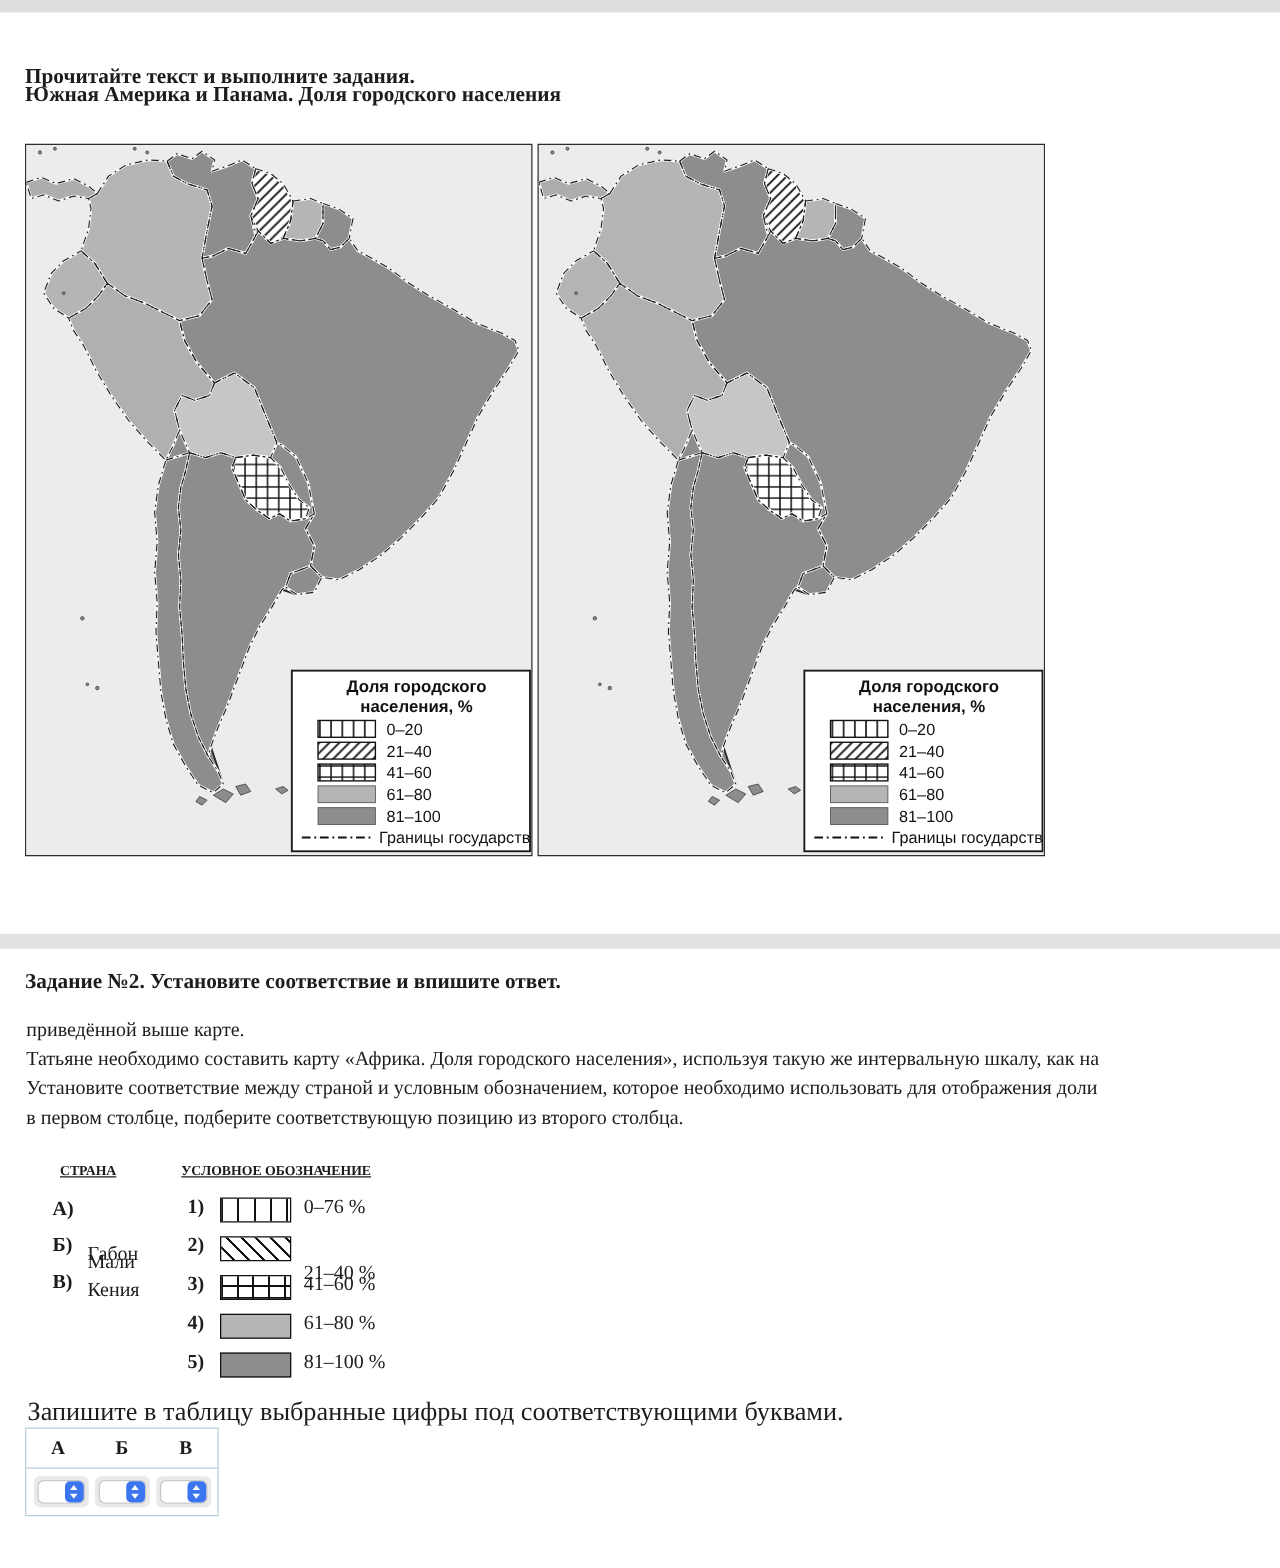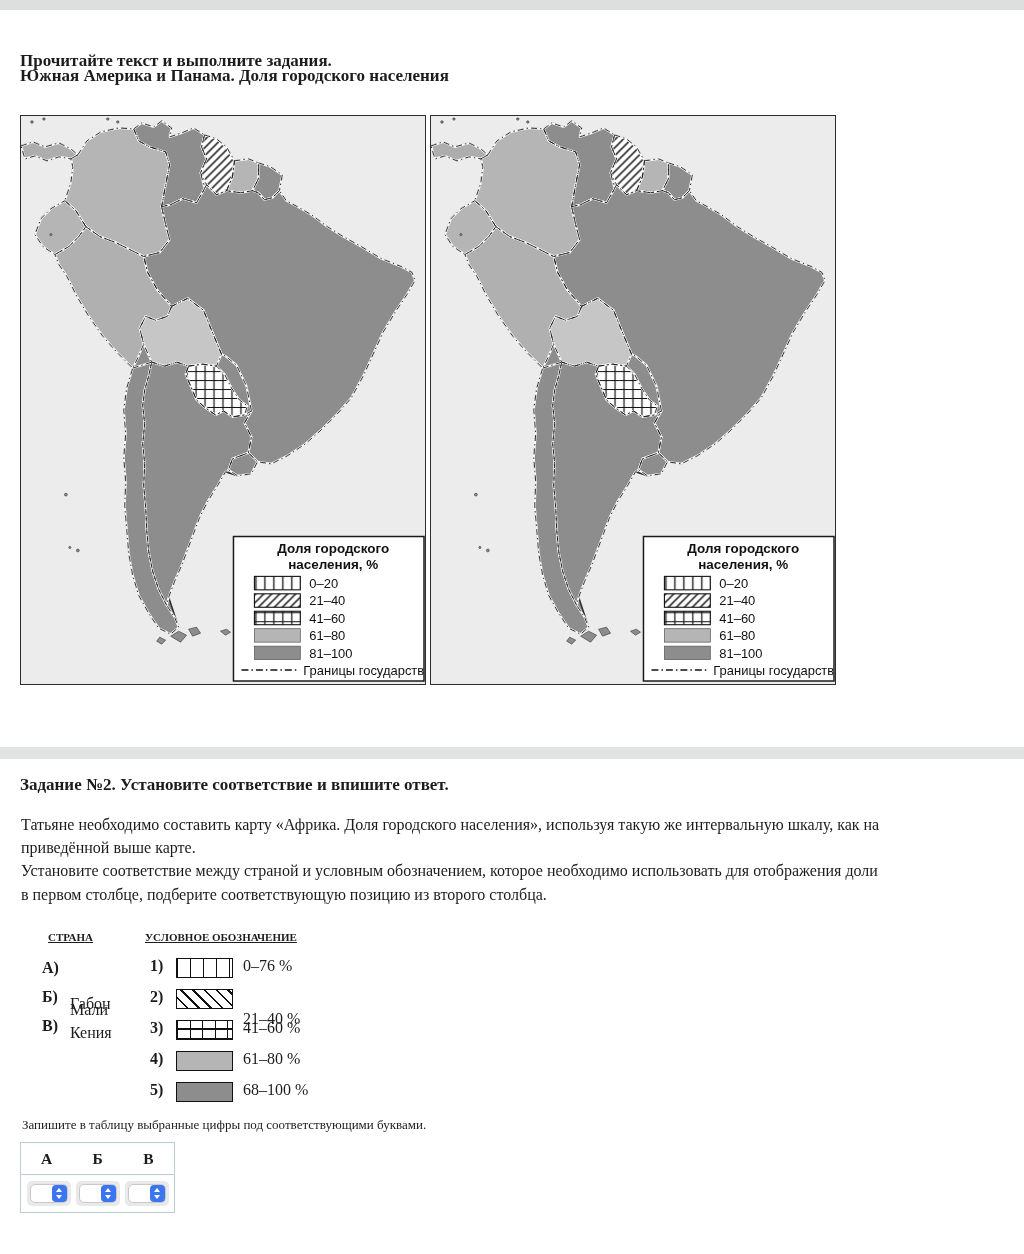--- a/index.html
+++ b/index.html
@@ -29,21 +29,21 @@
   .cname{position:absolute;font-size:16px;left:70px;margin-top:36px;}
   .snum{position:absolute;font-weight:bold;font-size:16px;left:150px;}
   .slabel{position:absolute;font-size:16px;left:243px;white-space:nowrap;}
   .sw{position:absolute;left:176px;width:57px;height:20px;border:1.6px solid #111;background:#fff;box-sizing:border-box;}
   .sw-vert{background-image:repeating-linear-gradient(90deg,#111 0 1.5px,transparent 1.5px 13px);}
   .sw-diag{background-image:repeating-linear-gradient(45deg,transparent 0 6.5px,#111 6.5px 8.3px);}
   .sw-grid{background-image:repeating-linear-gradient(90deg,#111 0 1.4px,transparent 1.4px 12.5px),repeating-linear-gradient(0deg,#111 0 1.4px,transparent 1.4px 9.5px);}
   .sw-light{background:#b5b5b5;}
   .sw-dark{background:#8d8d8d;}
 
-  #note{position:absolute;left:22px;top:1117px;font-size:13px;white-space:nowrap;}
+  #note{position:absolute;left:22px;top:1117px;font-size:21px;white-space:nowrap;}
 
   .ans{position:absolute;left:20px;top:1142px;width:155px;border:1px solid #b9ced6;box-sizing:border-box;background:#fff;}
   .ans-head{display:flex;height:31px;border-bottom:1px solid #b9ced6;}
   .ans-head span{flex:1;text-align:center;font-weight:bold;font-size:15.5px;padding-top:7px;}
   .ans-row{display:flex;height:37px;align-items:center;justify-content:space-around;padding:0 3px;}
   .sel{position:relative;display:inline-block;width:44px;height:25px;background:#e9e9e9;border-radius:5px;}
   .sel-inner{position:absolute;left:3px;top:3px;right:3px;bottom:3px;background:#fff;border:1px solid #c9c9c9;border-radius:5px;box-sizing:border-box;}
   .stepper{position:absolute;right:4px;top:4px;width:15px;height:17px;background:#3b76f0;border-radius:4px;
     display:flex;flex-direction:column;align-items:center;justify-content:center;}
   .chev-up{width:0;height:0;border-left:3.5px solid transparent;border-right:3.5px solid transparent;border-bottom:4px solid #fff;margin-bottom:2.5px;}
@@ -281,22 +281,22 @@
     <text class="leg-label" x="70" y="138.5">Границы государств</text>
   </g>
 </svg>
   </div>
 
 <div class="divider"></div>
 
 <div id="task-h" class="h-bold">Задание №2. Установите соответствие и впишите ответ.</div>
 
 <div class="para">
+  <div>приведённой выше карте.</div>
   <div>Татьяне необходимо составить карту «Африка. Доля городского населения», используя такую же интервальную шкалу, как на</div>
-  <div>приведённой выше карте.</div>
   <div>Установите соответствие между страной и условным обозначением, которое необходимо использовать для отображения доли</div>
   <div>в первом столбце, подберите соответствующую позицию из второго столбца.</div>
 </div>
 
 <div id="ch-country" class="col-head">СТРАНА</div>
 <div id="ch-symbol" class="col-head">УСЛОВНОЕ ОБОЗНАЧЕНИЕ</div>
 
 <div class="letter" style="top:959px;">А)</div>
 <div class="cname" style="top:959px;">Габон</div>
 <div class="letter" style="top:988px;">Б)</div>
@@ -315,21 +315,21 @@
 <div class="snum" style="top:1019px;">3)</div>
 <div class="sw sw-grid" style="top:1020px;"></div>
 <div class="slabel" style="top:1019px;">41–60 %</div>
 
 <div class="snum" style="top:1050px;">4)</div>
 <div class="sw sw-light" style="top:1051px;"></div>
 <div class="slabel" style="top:1050px;">61–80 %</div>
 
 <div class="snum" style="top:1081px;">5)</div>
 <div class="sw sw-dark" style="top:1082px;"></div>
-<div class="slabel" style="top:1081px;">68–100 %</div>
+<div class="slabel" style="top:1081px;">81–100 %</div>
 
 <div id="note">Запишите в таблицу выбранные цифры под соответствующими буквами.</div>
 
 <div class="ans">
   <div class="ans-head">
     <span>А</span>
     <span>Б</span>
     <span>В</span>
   </div>
   <div class="ans-row">

